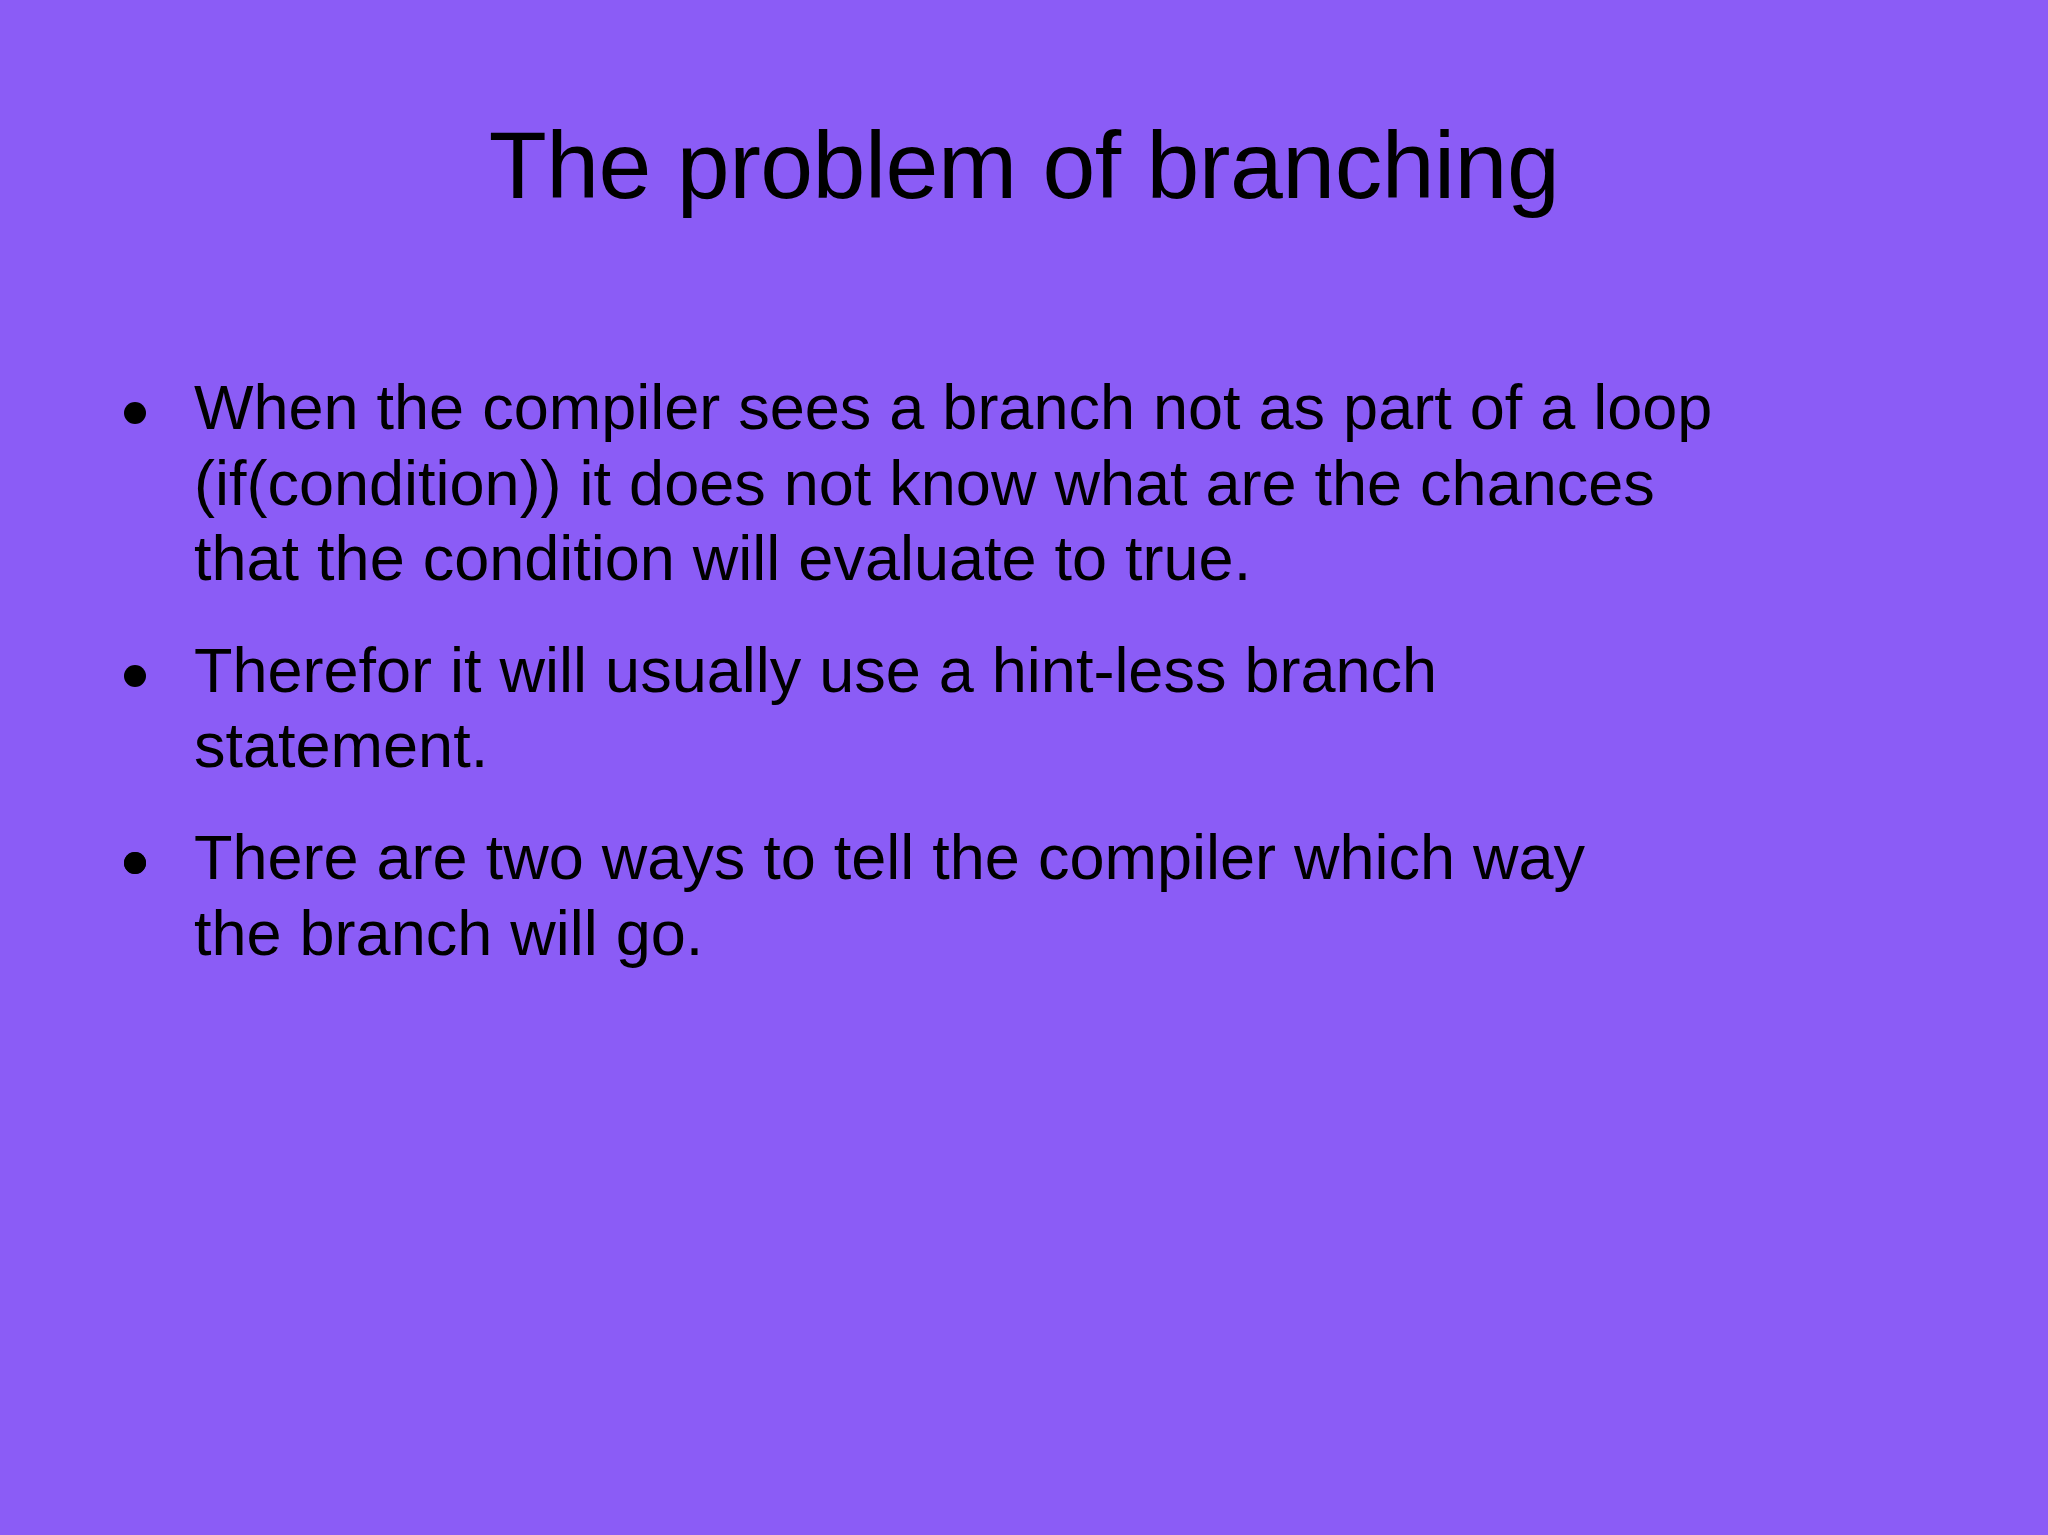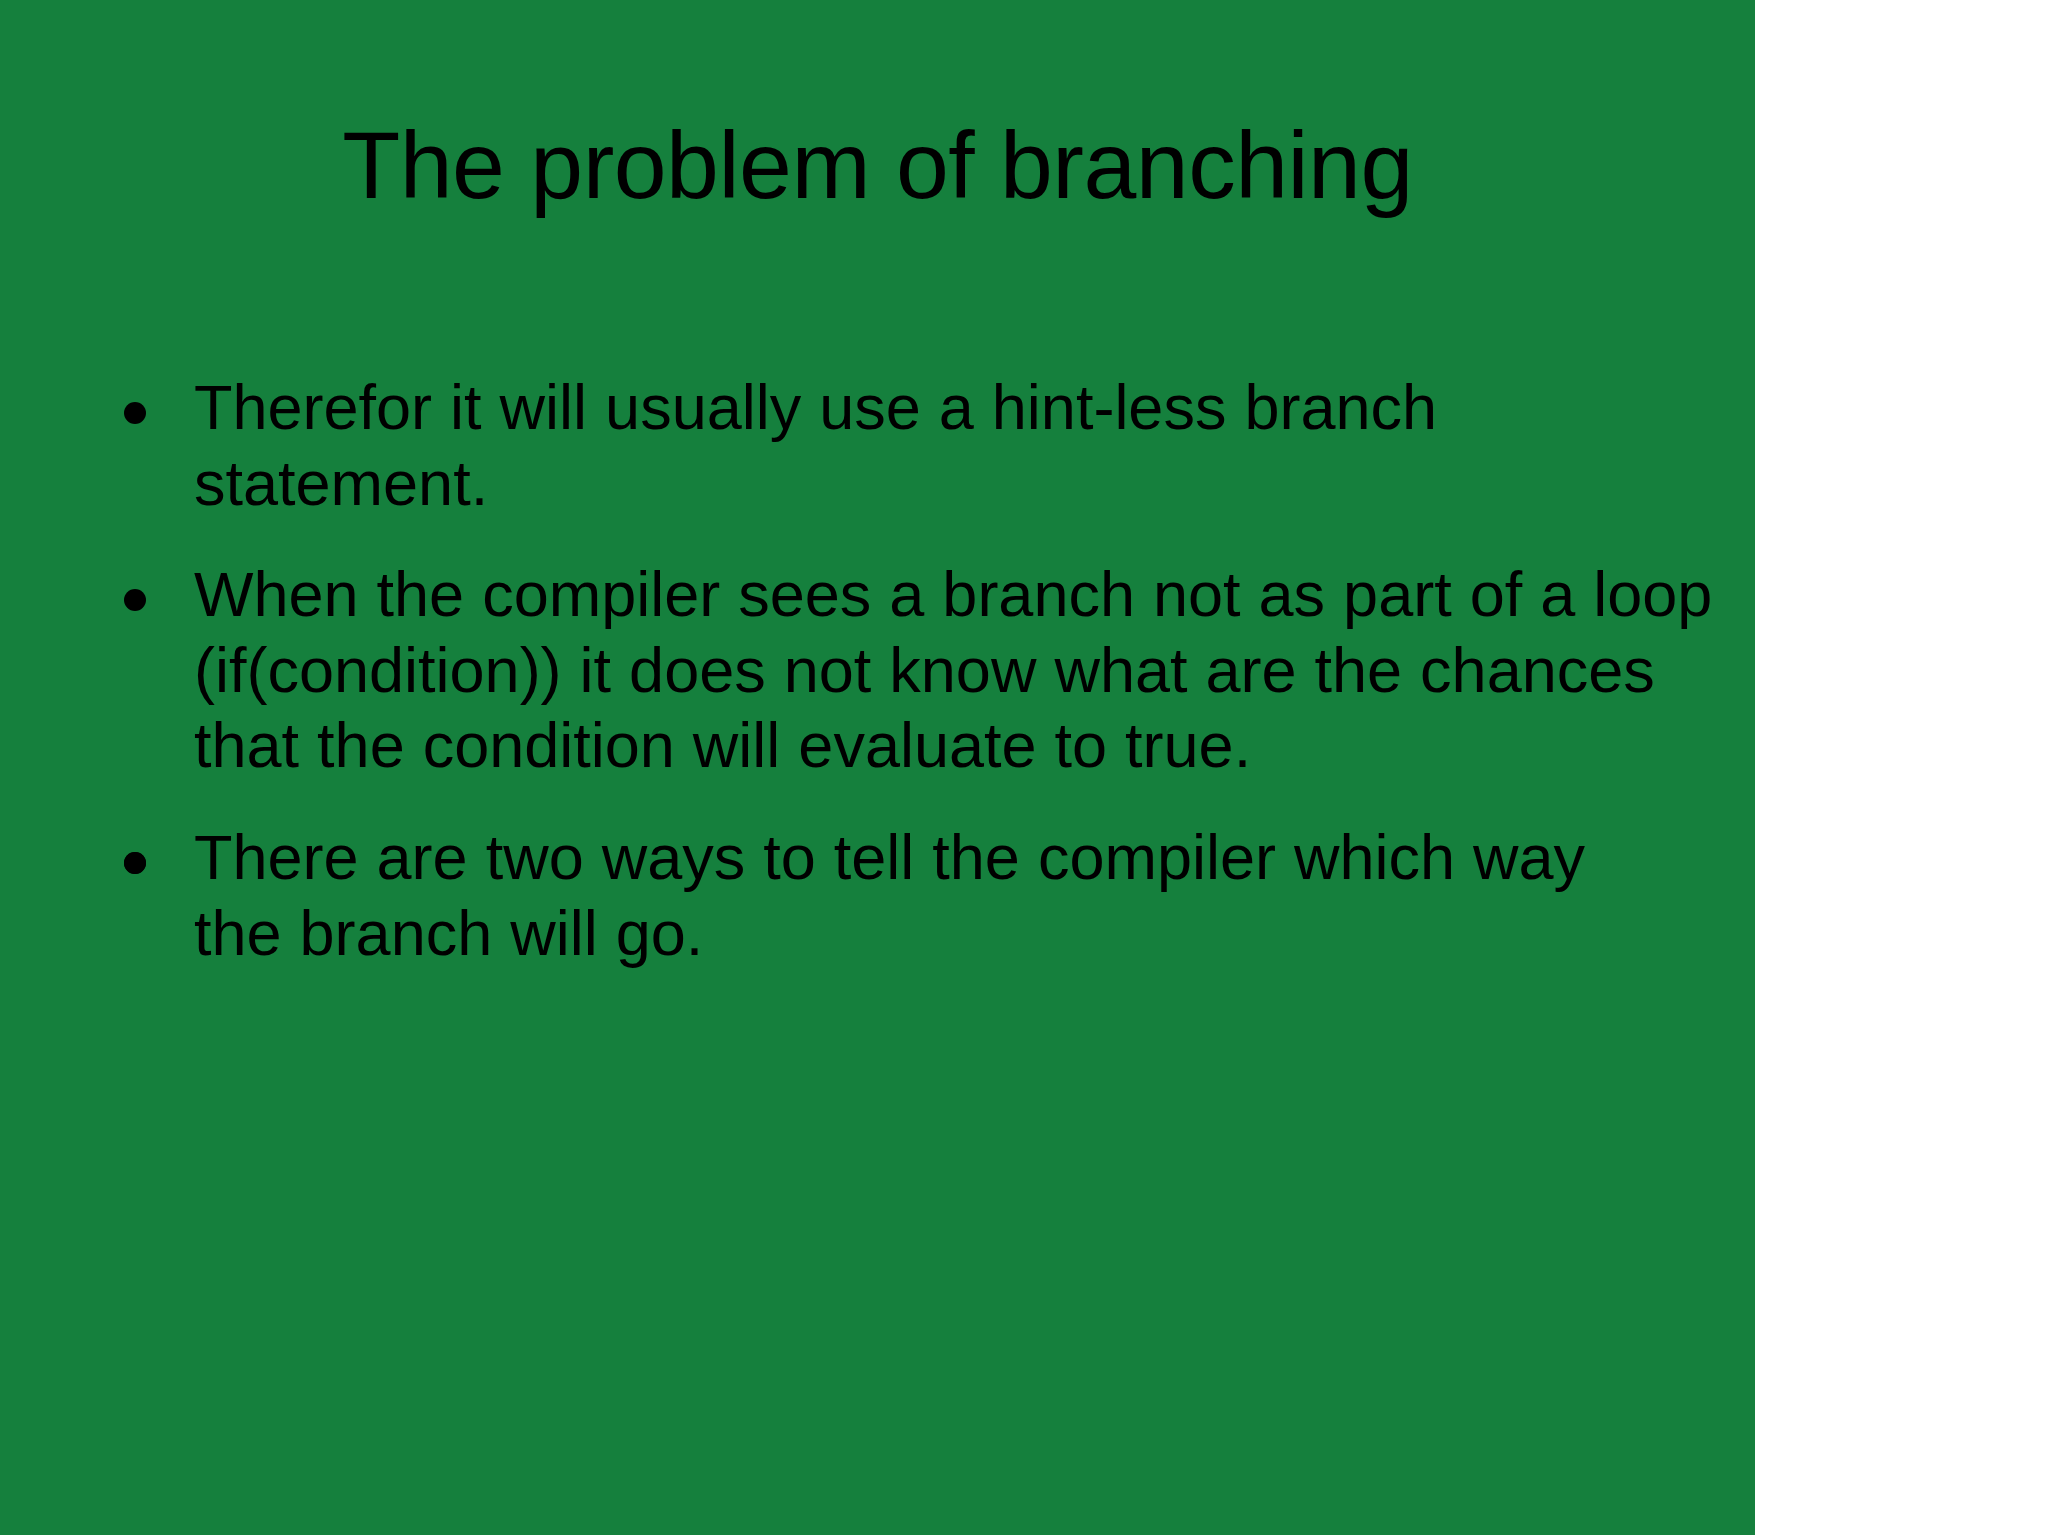--- a/index.html
+++ b/index.html
@@ -7,23 +7,23 @@
     margin: 0;
     padding: 0;
     background: #ffffff;
   }
   body {
     font-family: "Liberation Sans", sans-serif;
     color: #000000;
   }
   .slide {
     position: relative;
-    width: 1755px;
+    width: 2048px;
     height: 1535px;
-    background: #15803d;
+    background: #8b5cf6;
     overflow: hidden;
     box-sizing: border-box;
   }
   .slide-title {
     position: absolute;
     left: 0;
     right: 0;
     top: 118px;
     text-align: center;
     font-size: 95px;
@@ -85,28 +85,28 @@
 </style>
 </head>
 <body>
 
 <div class="slide">
 
   <h1 class="slide-title">The problem of branching</h1>
 
   <ul class="bullet-list">
 
+    <li class="bullet-item item-1">
+      <span class="bullet-marker"></span>
+      <span class="bullet-text">When the compiler sees a branch not as part of a loop (if(condition)) it does not know what are the chances that the condition will evaluate to true.</span>
+    </li>
+
     <li class="bullet-item item-2">
       <span class="bullet-marker"></span>
       <span class="bullet-text">Therefor it will usually use a hint-less branch statement.</span>
-    </li>
-
-    <li class="bullet-item item-1">
-      <span class="bullet-marker"></span>
-      <span class="bullet-text">When the compiler sees a branch not as part of a loop (if(condition)) it does not know what are the chances that the condition will evaluate to true.</span>
     </li>
 
     <li class="bullet-item item-3">
       <span class="bullet-marker"></span>
     </li>
 
     <li class="bullet-item item-4">
       <span class="bullet-marker"></span>
       <span class="bullet-text">There are two ways to tell the compiler which way the branch will go.</span>
     </li>

